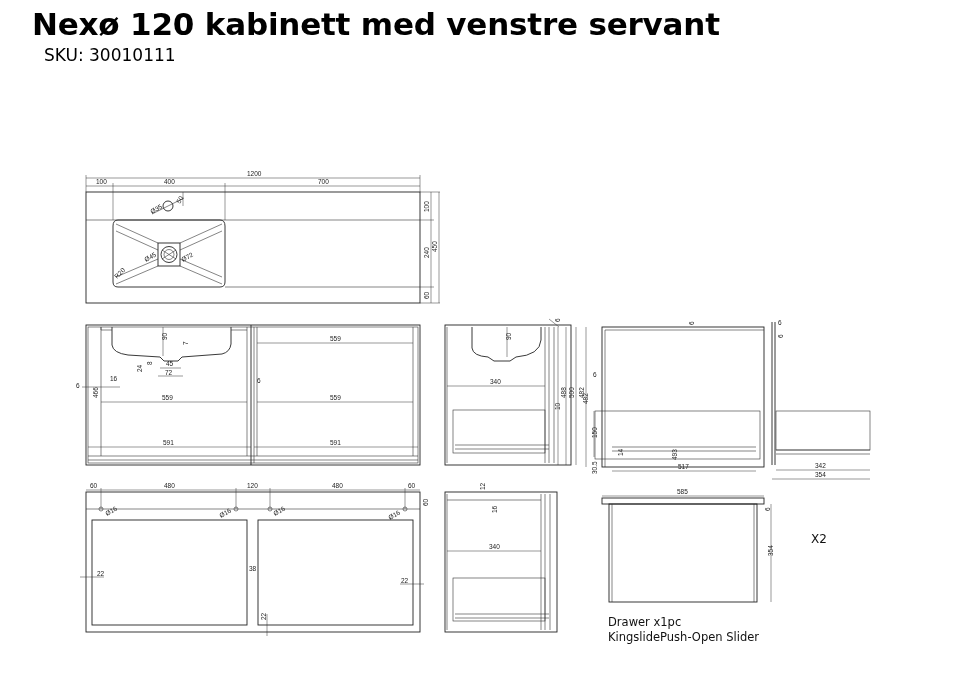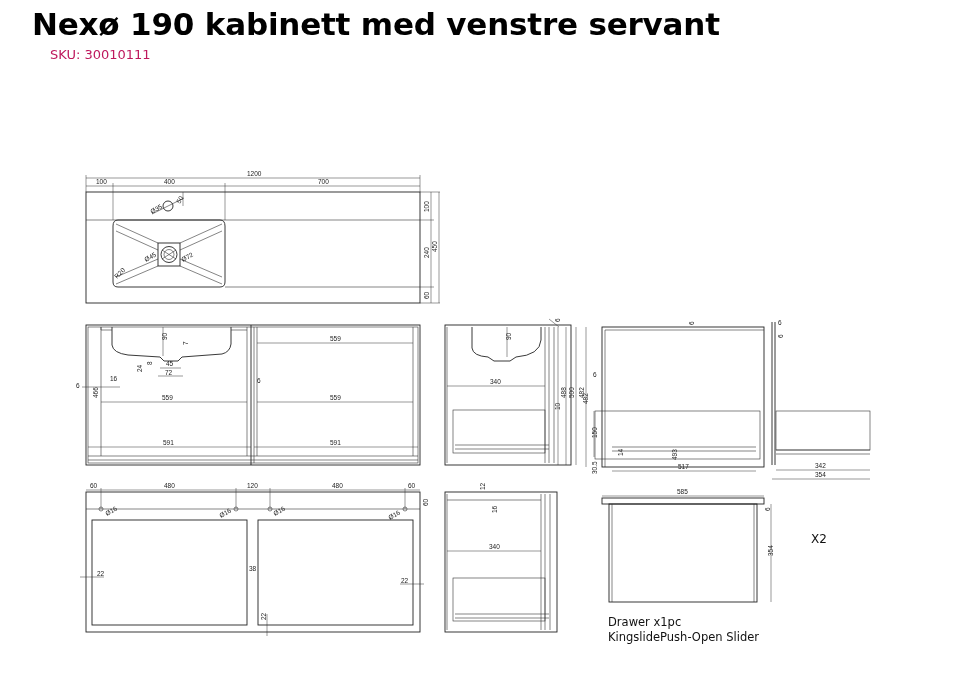--- a/index.html
+++ b/index.html
@@ -1,30 +1,30 @@
 <!DOCTYPE html>
 <html><head>
   <meta charset="utf-8">
   <style>
     html, body { margin: 0; padding: 0; background: #ffffff; }
     body { width: 960px; height: 680px; position: relative; overflow: hidden; font-family: "DejaVu Sans", sans-serif; color: #000; }
     .title { position: absolute; left: 32px; top: 4px; font-family: "DejaVu Sans", sans-serif; font-weight: bold; font-size: 31px; letter-spacing: -0.2px; margin: 0; line-height: 40px; }
-    .sku { position: absolute; left: 50px; top: 45px; font-size: 13px; color: #be185d; line-height: 20px; }
+    .sku { position: absolute; left: 44px; top: 45px; font-size: 17px; color: #000000; line-height: 20px; }
     svg.drawing { position: absolute; left: 0; top: 0; }
     svg text { font-family: "Liberation Sans", sans-serif; font-size: 6.5px; fill: #222; }
     svg .big { font-family: "DejaVu Sans", sans-serif; font-size: 12px; fill: #111; }
     svg .note { font-family: "DejaVu Sans", sans-serif; font-size: 11.5px; fill: #111; }
     .ln { stroke: #222; stroke-width: 0.9; fill: none; }
     .th { stroke: #333; stroke-width: 0.6; fill: none; }
     .dim { stroke: #333; stroke-width: 0.5; fill: none; }
   </style>
 </head>
 <body>
 
-<h1 class="title">Nexø 190 kabinett med venstre servant</h1>
+<h1 class="title">Nexø 120 kabinett med venstre servant</h1>
 <div class="sku">SKU: 30010111</div>
 
 <svg class="drawing" width="960" height="680" viewBox="0 0 960 680" xmlns="http://www.w3.org/2000/svg">
 
   <g>
     <rect class="ln" x="86" y="192" width="334" height="111"></rect>
     <line class="th" x1="86" y1="220" x2="420" y2="220"></line>
     <line class="th" x1="225" y1="287" x2="420" y2="287"></line>
 
     <path class="ln" d="M118,220 L220,220 Q225,220 225,226 L225,282 Q225,287 220,287 L118,287 Q113,287 113,282 L113,226 Q113,220 118,220 Z"></path>

